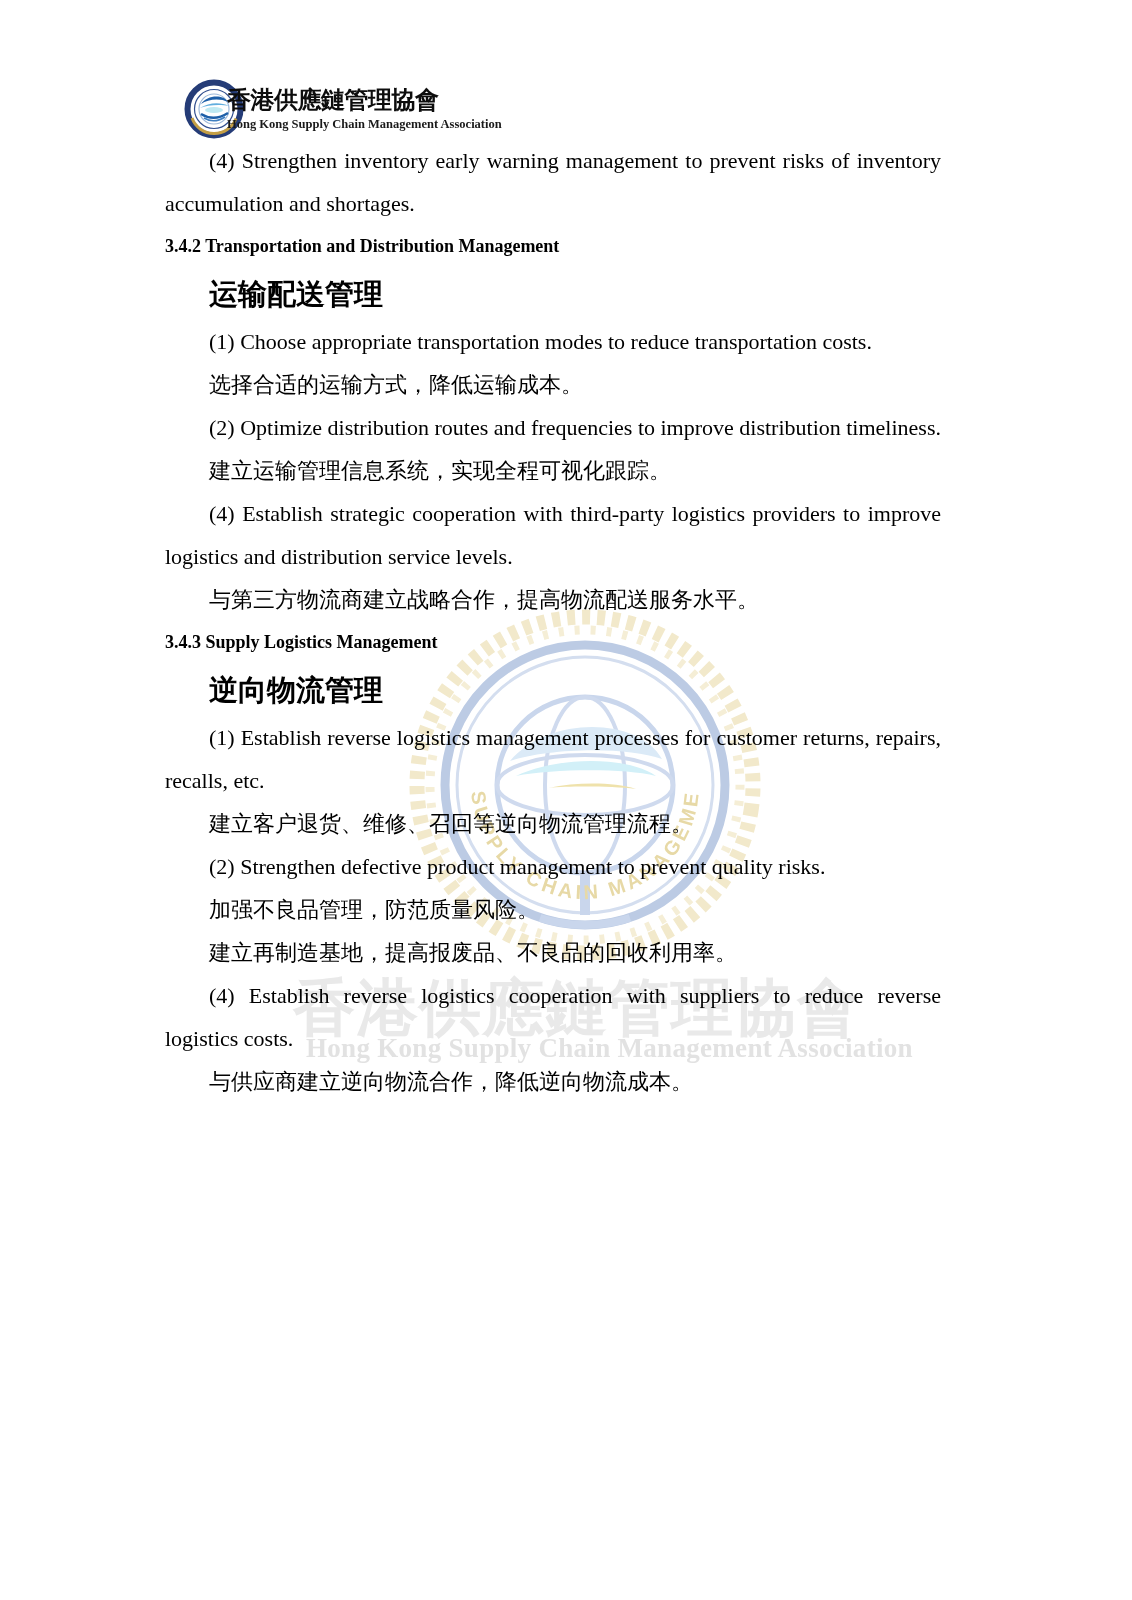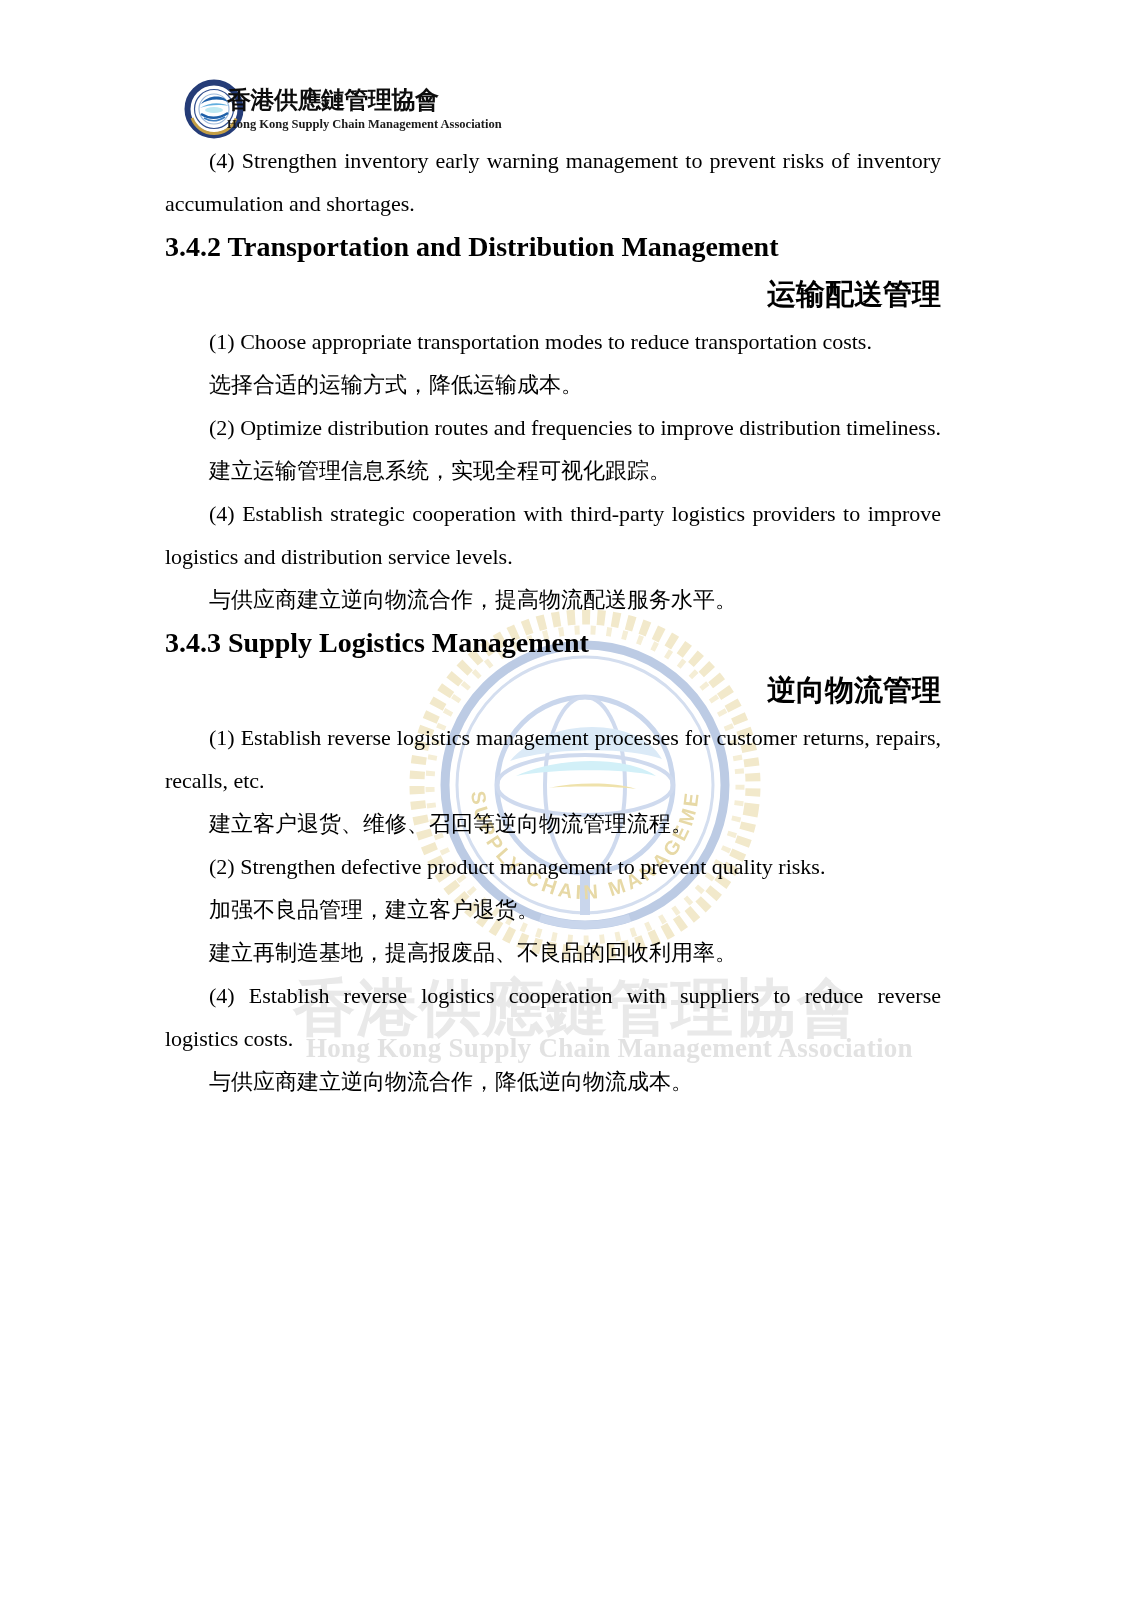--- a/index.html
+++ b/index.html
@@ -45,28 +45,27 @@
   
   .content {
     position:absolute; left:165px; top:139px; width:776px; z-index:2;
   }
   .para-en, .para-zh {
     margin:0; font-size:22px; line-height:43px;
     text-align:justify; text-align-last:left;
     text-indent:44px;
   }
   .heading-en {
-    margin:0; font-size:28px; line-height:43px;
+    margin:0; font-size:18px; line-height:43px;
     font-weight:bold; text-indent:0;
   }
   .heading-zh {
     margin:0; font-size:29px; line-height:52px;
     font-weight:bold; text-indent:44px;
     font-family:"Liberation Sans","DejaVu Sans",sans-serif;
-    text-align:right;
   }
 </style>
 </head>
 <body>
 
 <div class="page">
 
   <svg class="wm-emblem" viewBox="0 0 374 374" aria-hidden="true">
 
     <circle cx="187" cy="187" r="168" fill="none" stroke="#f2e9cb" stroke-width="15" stroke-dasharray="8 7" transform="rotate(8 187 187)"></circle>
@@ -114,25 +113,25 @@
 
   <div class="content">
     <p class="para-en">(4) Strengthen inventory early warning management to prevent risks of inventory accumulation and shortages.</p>
     <p class="heading-en">3.4.2 Transportation and Distribution Management</p>
     <p class="heading-zh">运输配送管理</p>
     <p class="para-en">(1) Choose appropriate transportation modes to reduce transportation costs.</p>
     <p class="para-zh">选择合适的运输方式，降低运输成本。</p>
     <p class="para-en">(2) Optimize distribution routes and frequencies to improve distribution timeliness.</p>
     <p class="para-zh">建立运输管理信息系统，实现全程可视化跟踪。</p>
     <p class="para-en">(4) Establish strategic cooperation with third-party logistics providers to improve logistics and distribution service levels.</p>
-    <p class="para-zh">与供应商建立逆向物流合作，提高物流配送服务水平。</p>
+    <p class="para-zh">与第三方物流商建立战略合作，提高物流配送服务水平。</p>
     <p class="heading-en">3.4.3 Supply Logistics Management</p>
     <p class="heading-zh">逆向物流管理</p>
     <p class="para-en">(1) Establish reverse logistics management processes for customer returns, repairs, recalls, etc.</p>
     <p class="para-zh">建立客户退货、维修、召回等逆向物流管理流程。</p>
     <p class="para-en">(2) Strengthen defective product management to prevent quality risks.</p>
-    <p class="para-zh">加强不良品管理，建立客户退货。</p>
+    <p class="para-zh">加强不良品管理，防范质量风险。</p>
     <p class="para-zh">建立再制造基地，提高报废品、不良品的回收利用率。</p>
     <p class="para-en">(4) Establish reverse logistics cooperation with suppliers to reduce reverse logistics costs.</p>
     <p class="para-zh">与供应商建立逆向物流合作，降低逆向物流成本。</p>
   </div>
 
 </div>
 
 </body></html>

